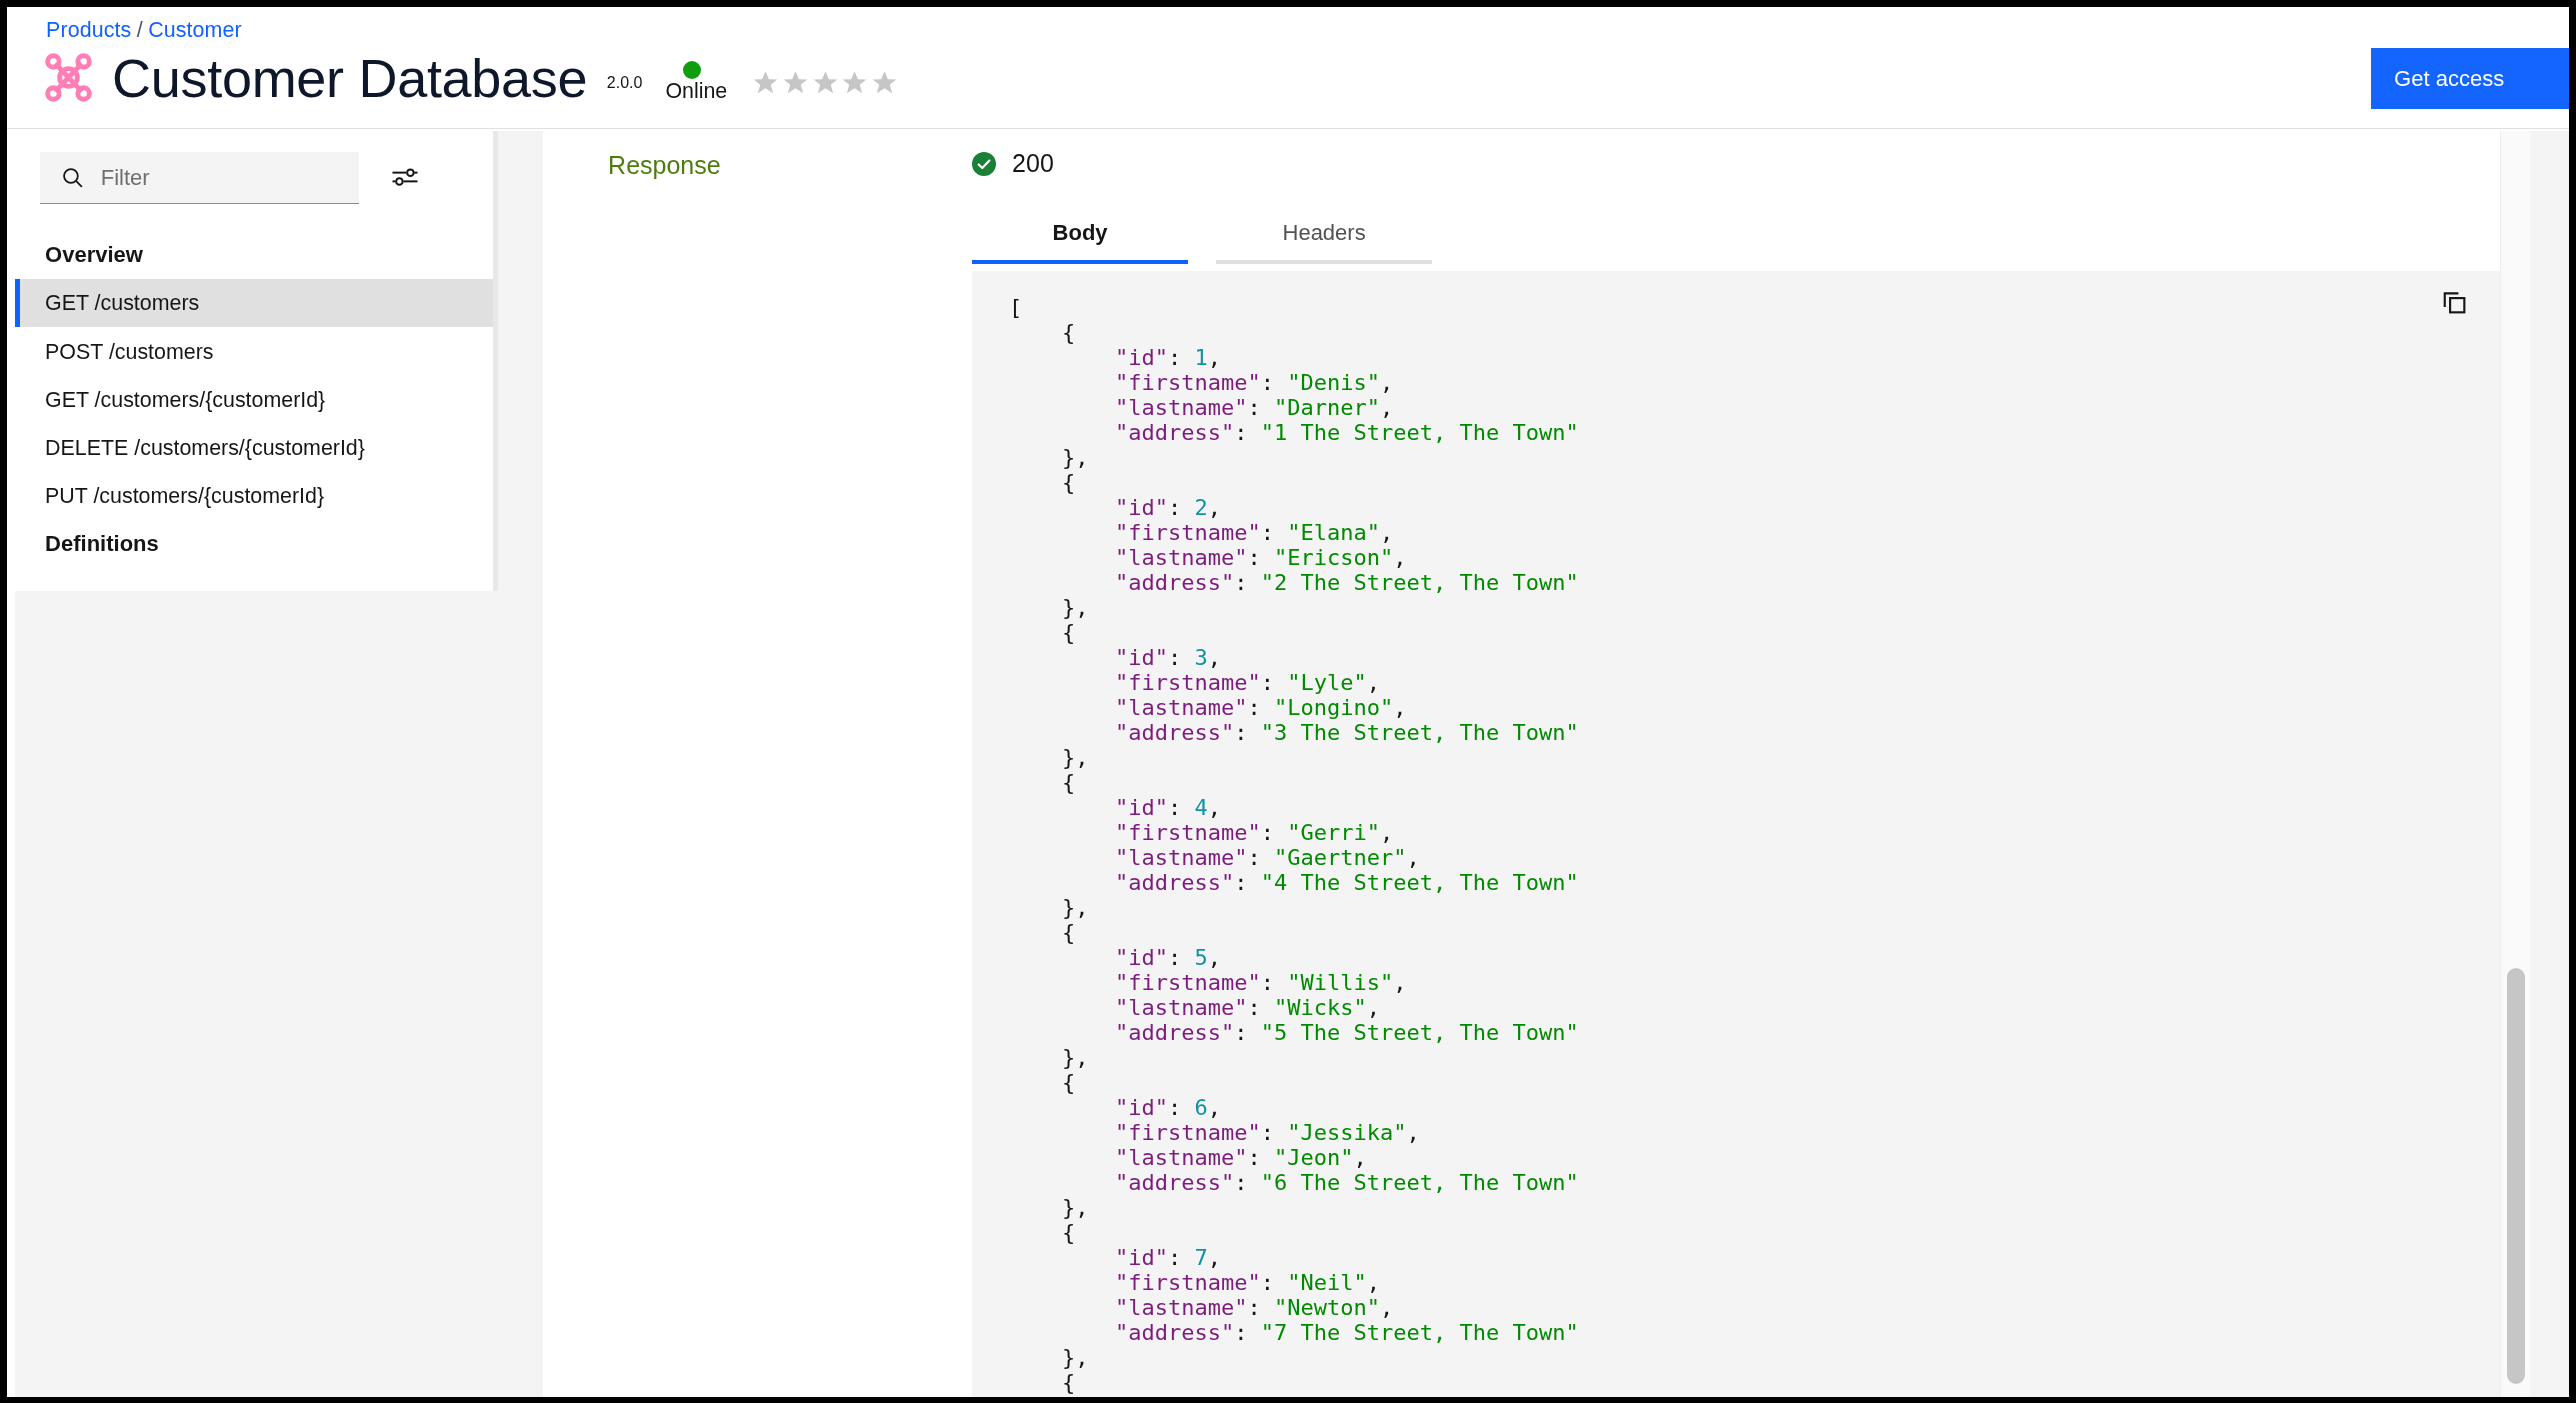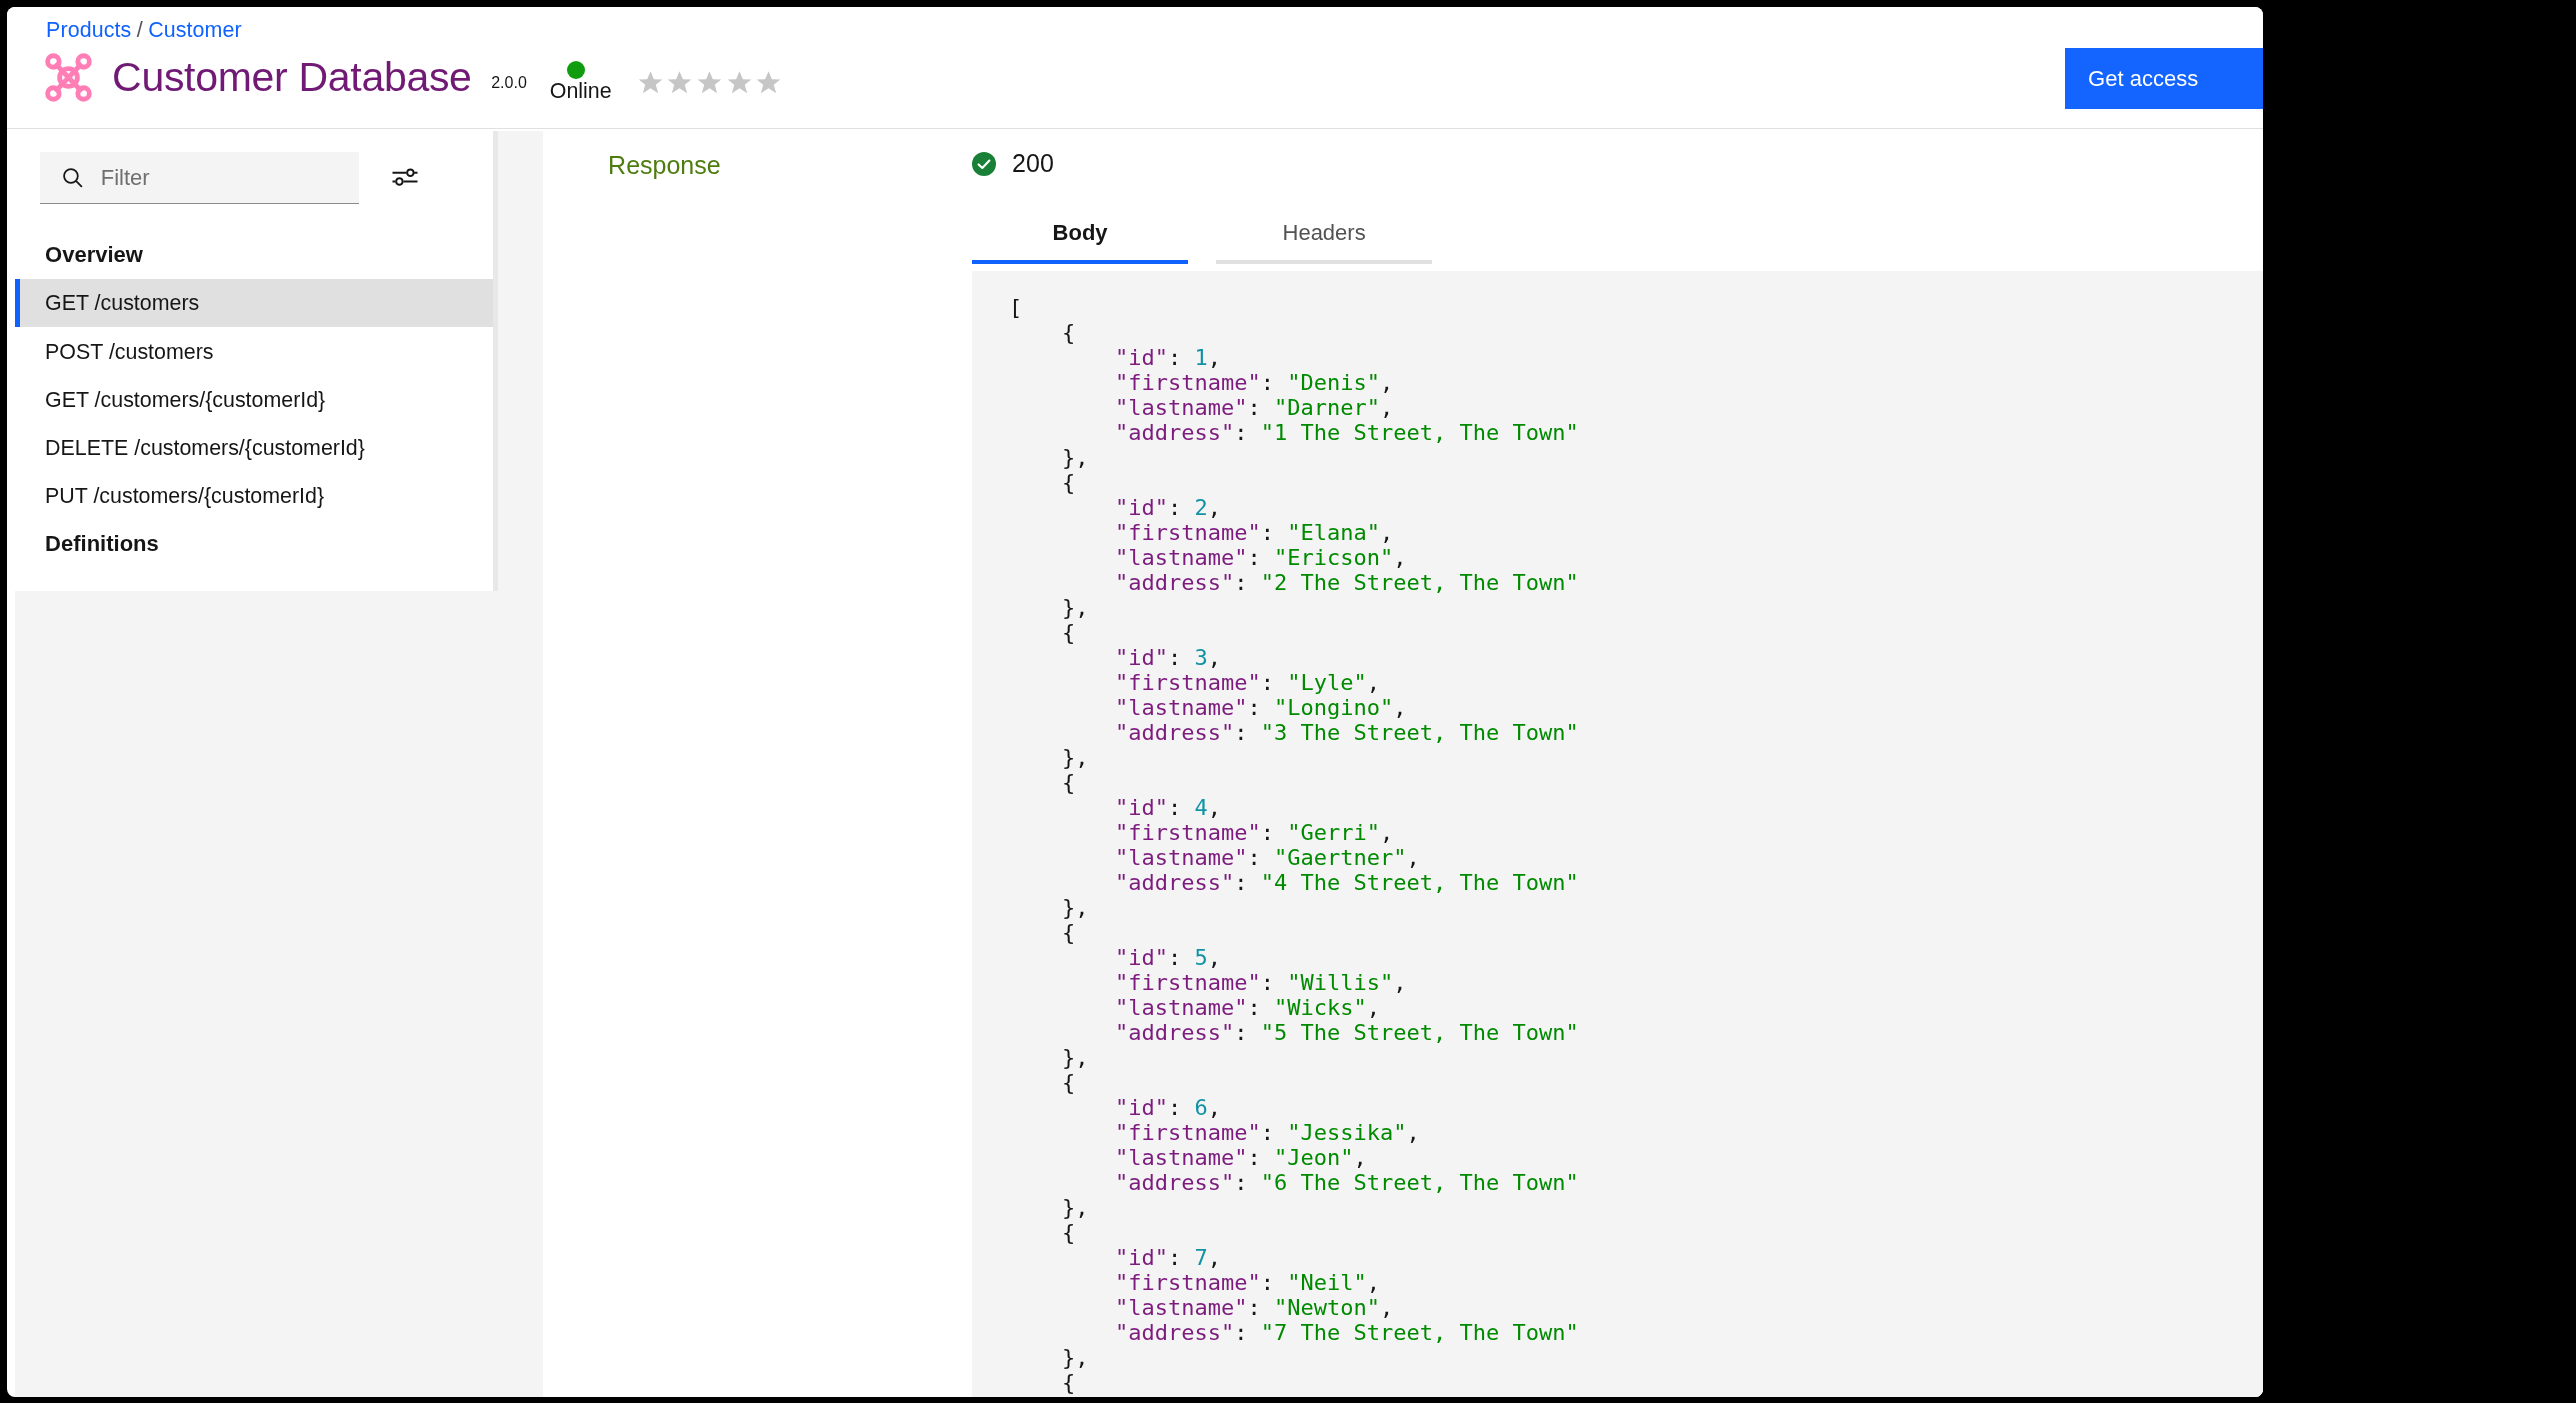--- a/index.html
+++ b/index.html
@@ -5,24 +5,23 @@
   * { box-sizing: border-box; margin: 0; padding: 0; }
   html, body {
     width: 2576px; height: 1404px;
     background: #000;
     font-family: "Liberation Sans", sans-serif;
     overflow: hidden;
   }
   #app {
     position: absolute;
     left: 7.1px; top: 7.1px;
-    width: 2256px; height: 1390px;
+    width: 2562px; height: 1390px;
     background: #ffffff;
     overflow: hidden;
-    border-radius: 8px;
   }
 
   
   .header {
     position: relative;
     height: 122px;
     background: #ffffff;
     border-bottom: 1.8px solid #e0e0e0;
   }
   .breadcrumb {
@@ -37,23 +36,23 @@
 
   .title-row {
     position: absolute;
     left: 34px; top: 43px;
     display: flex;
     align-items: center;
     gap: 0;
   }
   .logo-icon { width: 55px; height: 55px; flex: none; margin-right: 16px; }
   .app-title {
-    font-size: 41px;
+    font-size: 54px;
     font-weight: 400;
-    color: #701a75;
+    color: #0f172a;
     letter-spacing: -0.3px;
     line-height: 1;
     white-space: nowrap;
   }
   .version {
     font-size: 16px;
     color: #161616;
     margin-left: 19.6px;
     margin-top: 10.7px;
     white-space: nowrap;

